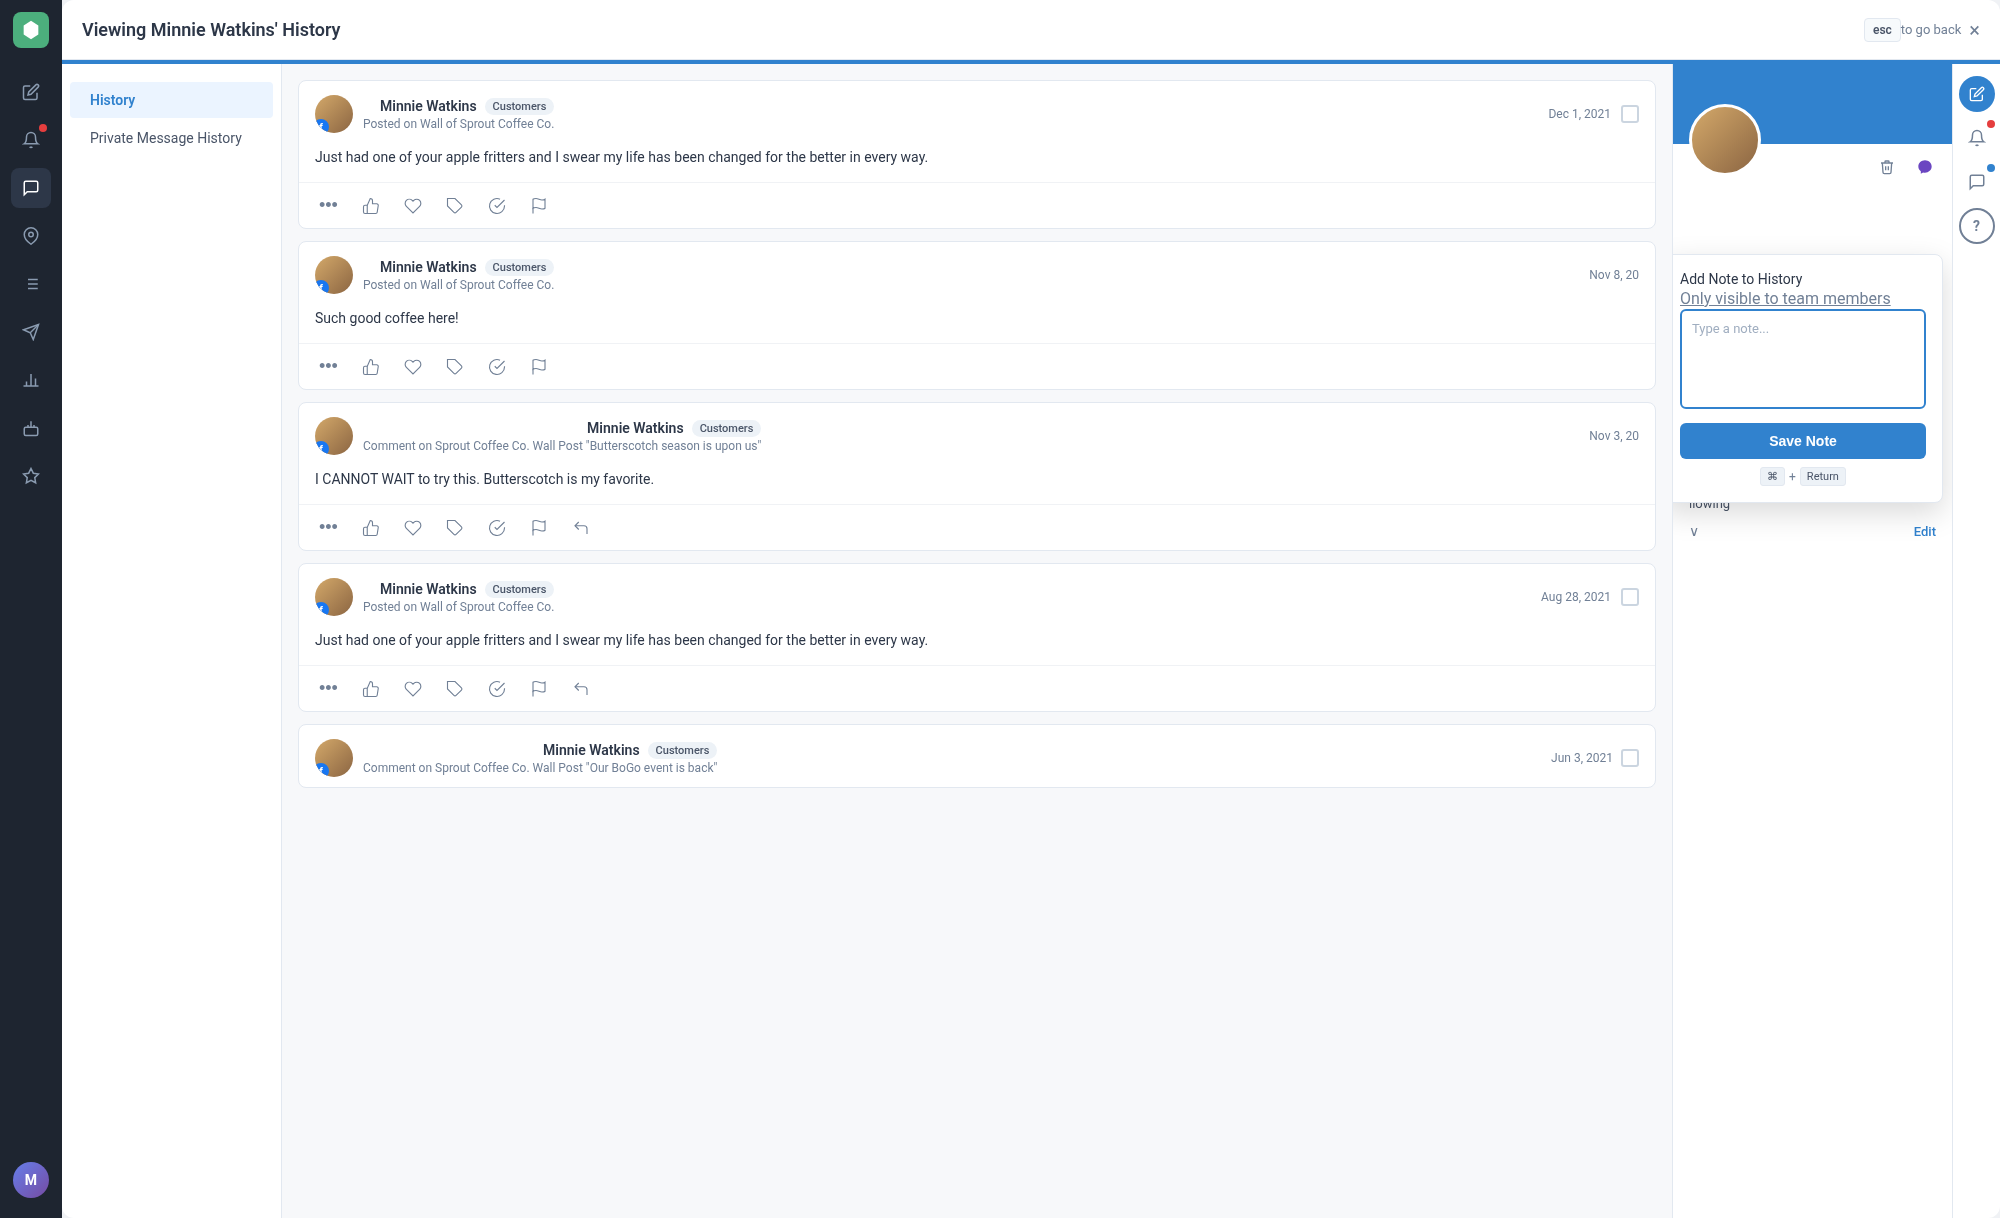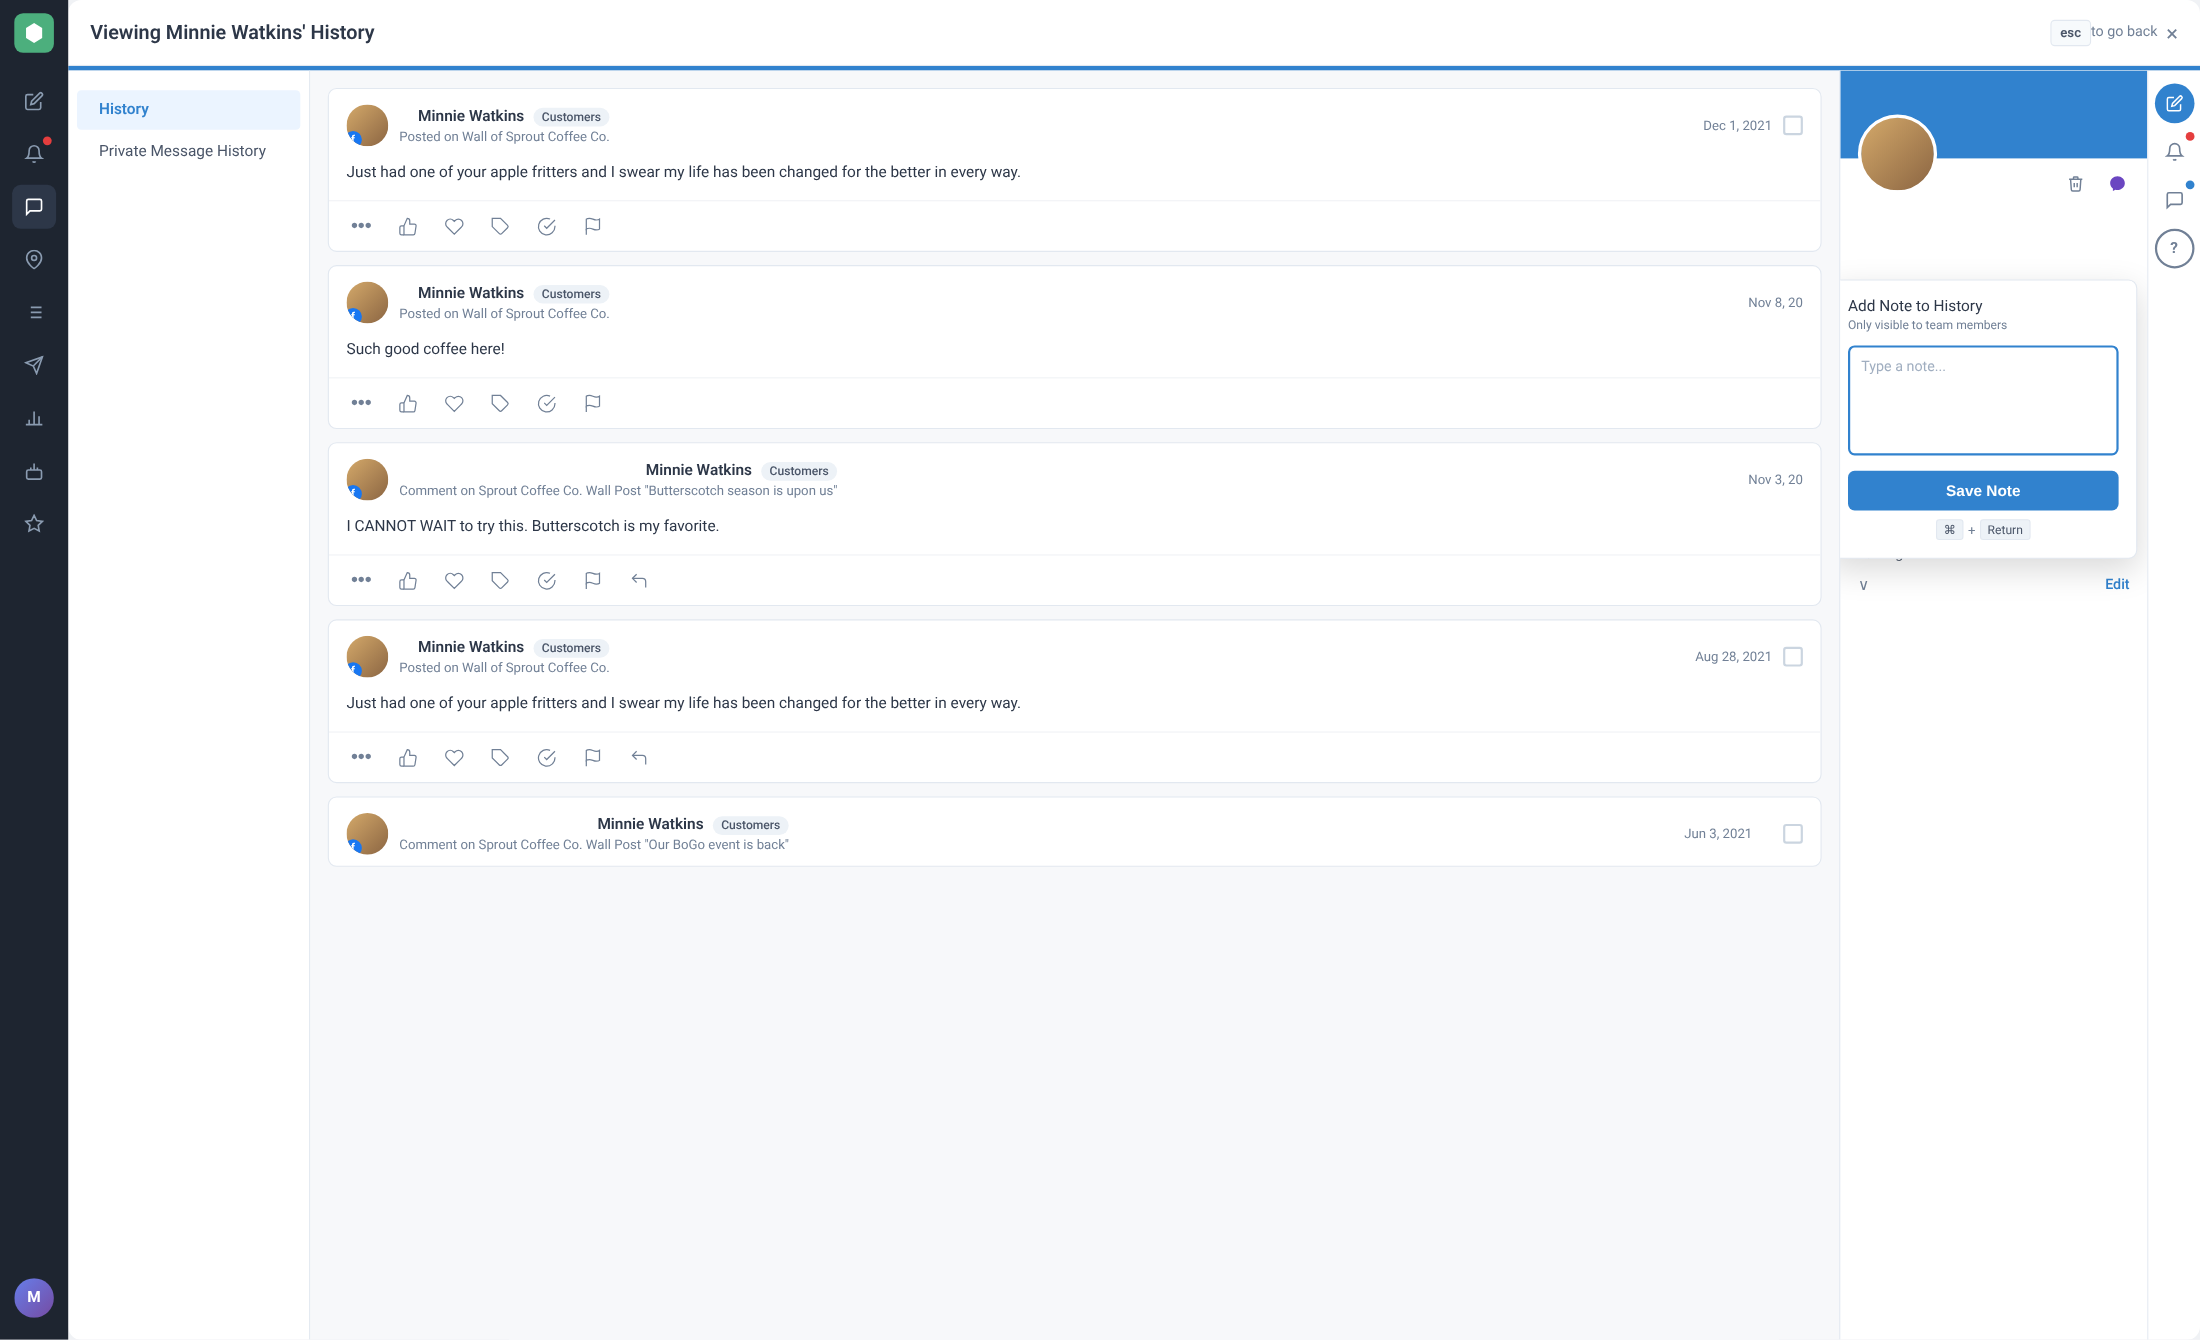--- a/index.html
+++ b/index.html
@@ -317,23 +317,24 @@
       z-index: 100;
       padding: 16px;
     }
     .popup-title {
       font-size: 14px;
       font-weight: 400;
       color: #2d3748;
       margin-bottom: 2px;
     }
     .popup-subtitle {
-      font-size: 11px;
+      font-size: 16px;
       color: #718096;
-      margin-bottom: 12px;
+      margin-bottom: 1px;
+      text-decoration: underline;
     }
     .popup-textarea {
       width: 100%;
       height: 100px;
       border: 2px solid #3182ce;
       border-radius: 6px;
       padding: 10px;
       font-size: 13px;
       color: #4a5568;
       resize: none;
@@ -796,21 +797,21 @@
               <div class="fb-icon">f</div>
             </div>
             <div class="post-meta">
               <div class="post-meta-top">
                 <span class="post-author">Minnie Watkins</span>
                 <span class="post-tag">Customers</span>
               </div>
               <span class="post-source">Comment on Sprout Coffee Co. Wall Post "Our BoGo event is back"</span>
             </div>
           </div>
-          <div style="display:flex;align-items:center;gap:28px;">
+          <div style="display:flex;align-items:center;gap:8px;">
             <span class="post-date">Jun 3, 2021</span>
             <div class="post-checkbox"></div>
           </div>
         </div>
       </div>
 
     </div>
 
     <div class="right-panel">
       <div class="profile-header-bg"></div>

